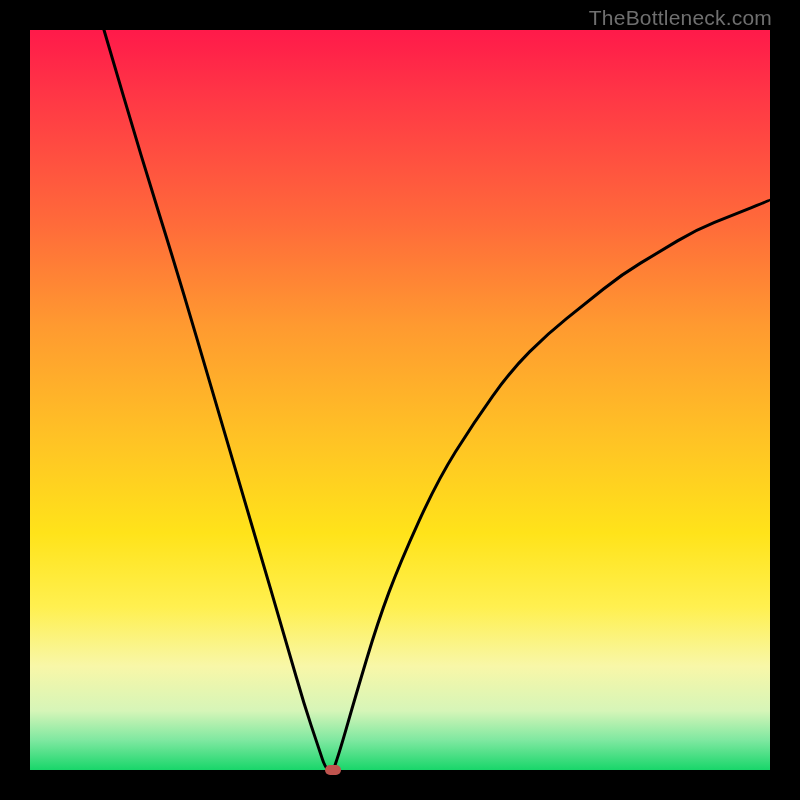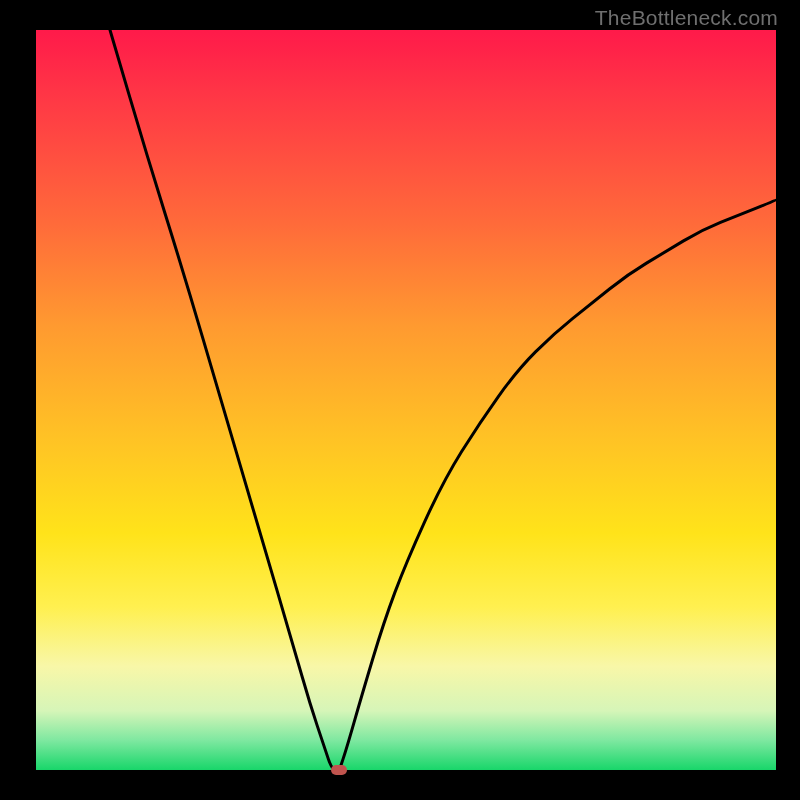--- a/index.html
+++ b/index.html
@@ -6,21 +6,21 @@
     margin: 0;
     padding: 0;
     width: 800px;
     height: 800px;
     background: #000;
     overflow: hidden;
     font-family: Arial, Helvetica, sans-serif;
   }
   .frame {
     position: absolute;
-    left: 6px;
+    left: 0;
     top: 0;
     width: 792px;
     height: 800px;
     background: #000;
   }
   .plot {
     position: absolute;
     left: 30px;
     top: 30px;
     width: 740px;

